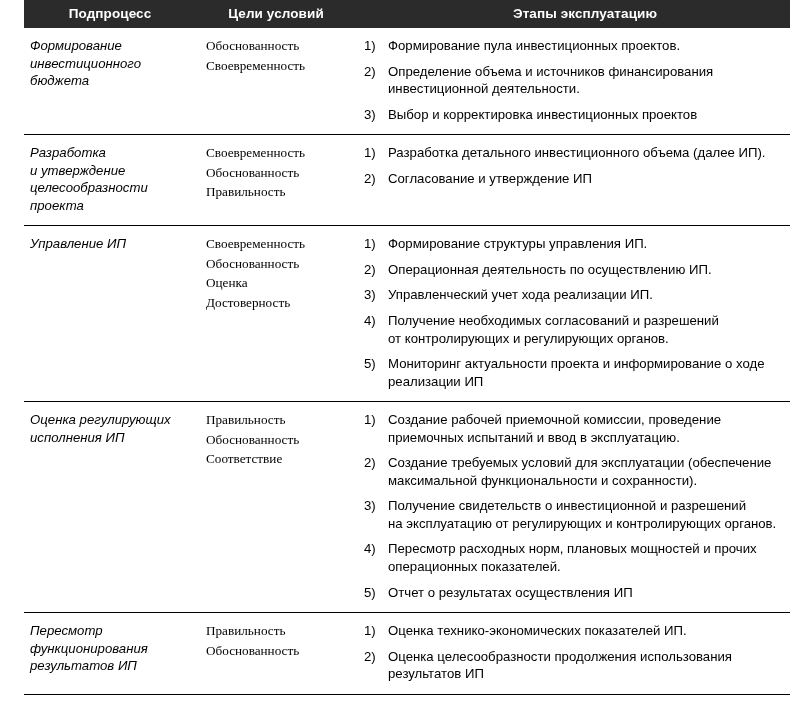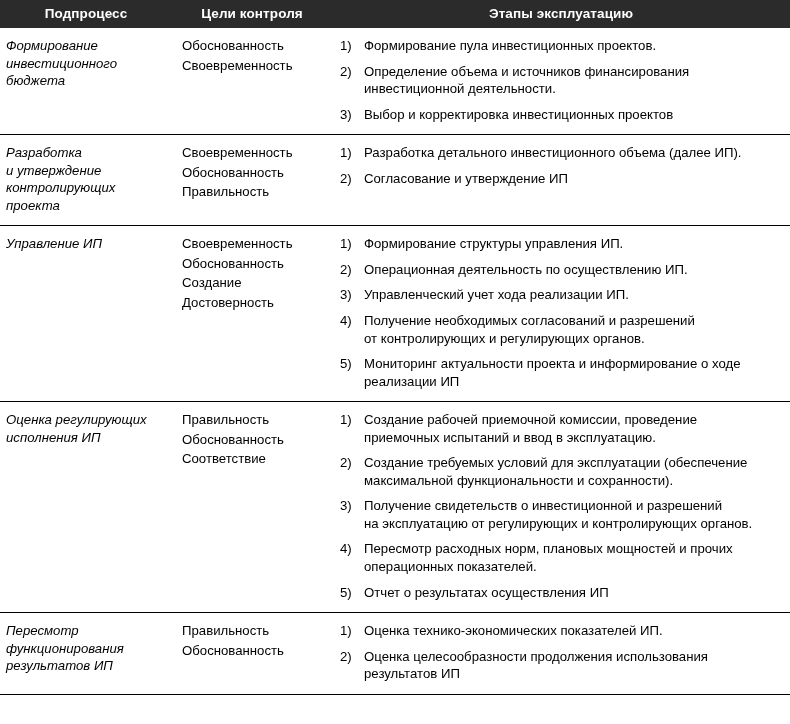--- a/index.html
+++ b/index.html
@@ -10,20 +10,21 @@
   body {
     width: 790px;
     height: 724px;
     font-family: "Liberation Serif", serif;
     color: #000000;
     overflow: hidden;
   }
   .table-wrap {
     width: 633px;
     box-sizing: border-box;
+    padding-left: 24px;
   }
   table.proc-table {
     width: 790px;
     border-collapse: collapse;
     table-layout: fixed;
   }
   table.proc-table col.c1 { width: 172px; }
   table.proc-table col.c2 { width: 160px; }
   table.proc-table col.c3 { width: 458px; }
 
@@ -53,20 +54,21 @@
     padding-left: 6px;
   }
   td.col-goals {
     padding-left: 10px;
   }
   td.col-steps {
     padding-left: 8px;
   }
   .goal-line {
     white-space: pre-line;
+    font-family: Liberation Serif, serif;
   }
   .sub-text {
     white-space: pre-line;
     font-style: italic;
   }
   ol.steps {
     list-style: none;
     margin: 0;
     padding: 0;
   }
@@ -102,21 +104,21 @@
 <div class="table-wrap">
   <table class="proc-table">
     <colgroup>
       <col class="c1">
       <col class="c2">
       <col class="c3">
     </colgroup>
     <thead>
       <tr>
         <th>Подпроцесс</th>
-        <th>Цели контроля</th>
+        <th>Цели условий</th>
         <th>Этапы эксплуатацию</th>
       </tr>
     </thead>
     <tbody id="table-body">
         <tr>
           <td class="col-sub">
             <div class="sub-text">Формирование
 инвестиционного
 бюджета</div>
           </td>
@@ -141,21 +143,21 @@
                 <span class="step-num">3)</span>
                 <span class="step-text">Выбор и корректировка инвестиционных проектов</span>
               </li>
             </ol>
           </td>
         </tr>
         <tr>
           <td class="col-sub">
             <div class="sub-text">Разработка
 и утверждение
-контролирующих
+целесообразности
 проекта</div>
           </td>
           <td class="col-goals">
             <ul class="goals-list">
               <li class="goal-line">Своевременность</li>
               <li class="goal-line">Обоснованность</li>
               <li class="goal-line">Правильность</li>
             </ul>
           </td>
           <td class="col-steps">
@@ -172,21 +174,21 @@
           </td>
         </tr>
         <tr>
           <td class="col-sub">
             <div class="sub-text">Управление ИП</div>
           </td>
           <td class="col-goals">
             <ul class="goals-list">
               <li class="goal-line">Своевременность</li>
               <li class="goal-line">Обоснованность</li>
-              <li class="goal-line">Создание</li>
+              <li class="goal-line">Оценка</li>
               <li class="goal-line">Достоверность</li>
             </ul>
           </td>
           <td class="col-steps">
             <ol class="steps">
               <li>
                 <span class="step-num">1)</span>
                 <span class="step-text">Формирование структуры управления ИП.</span>
               </li>
               <li>

